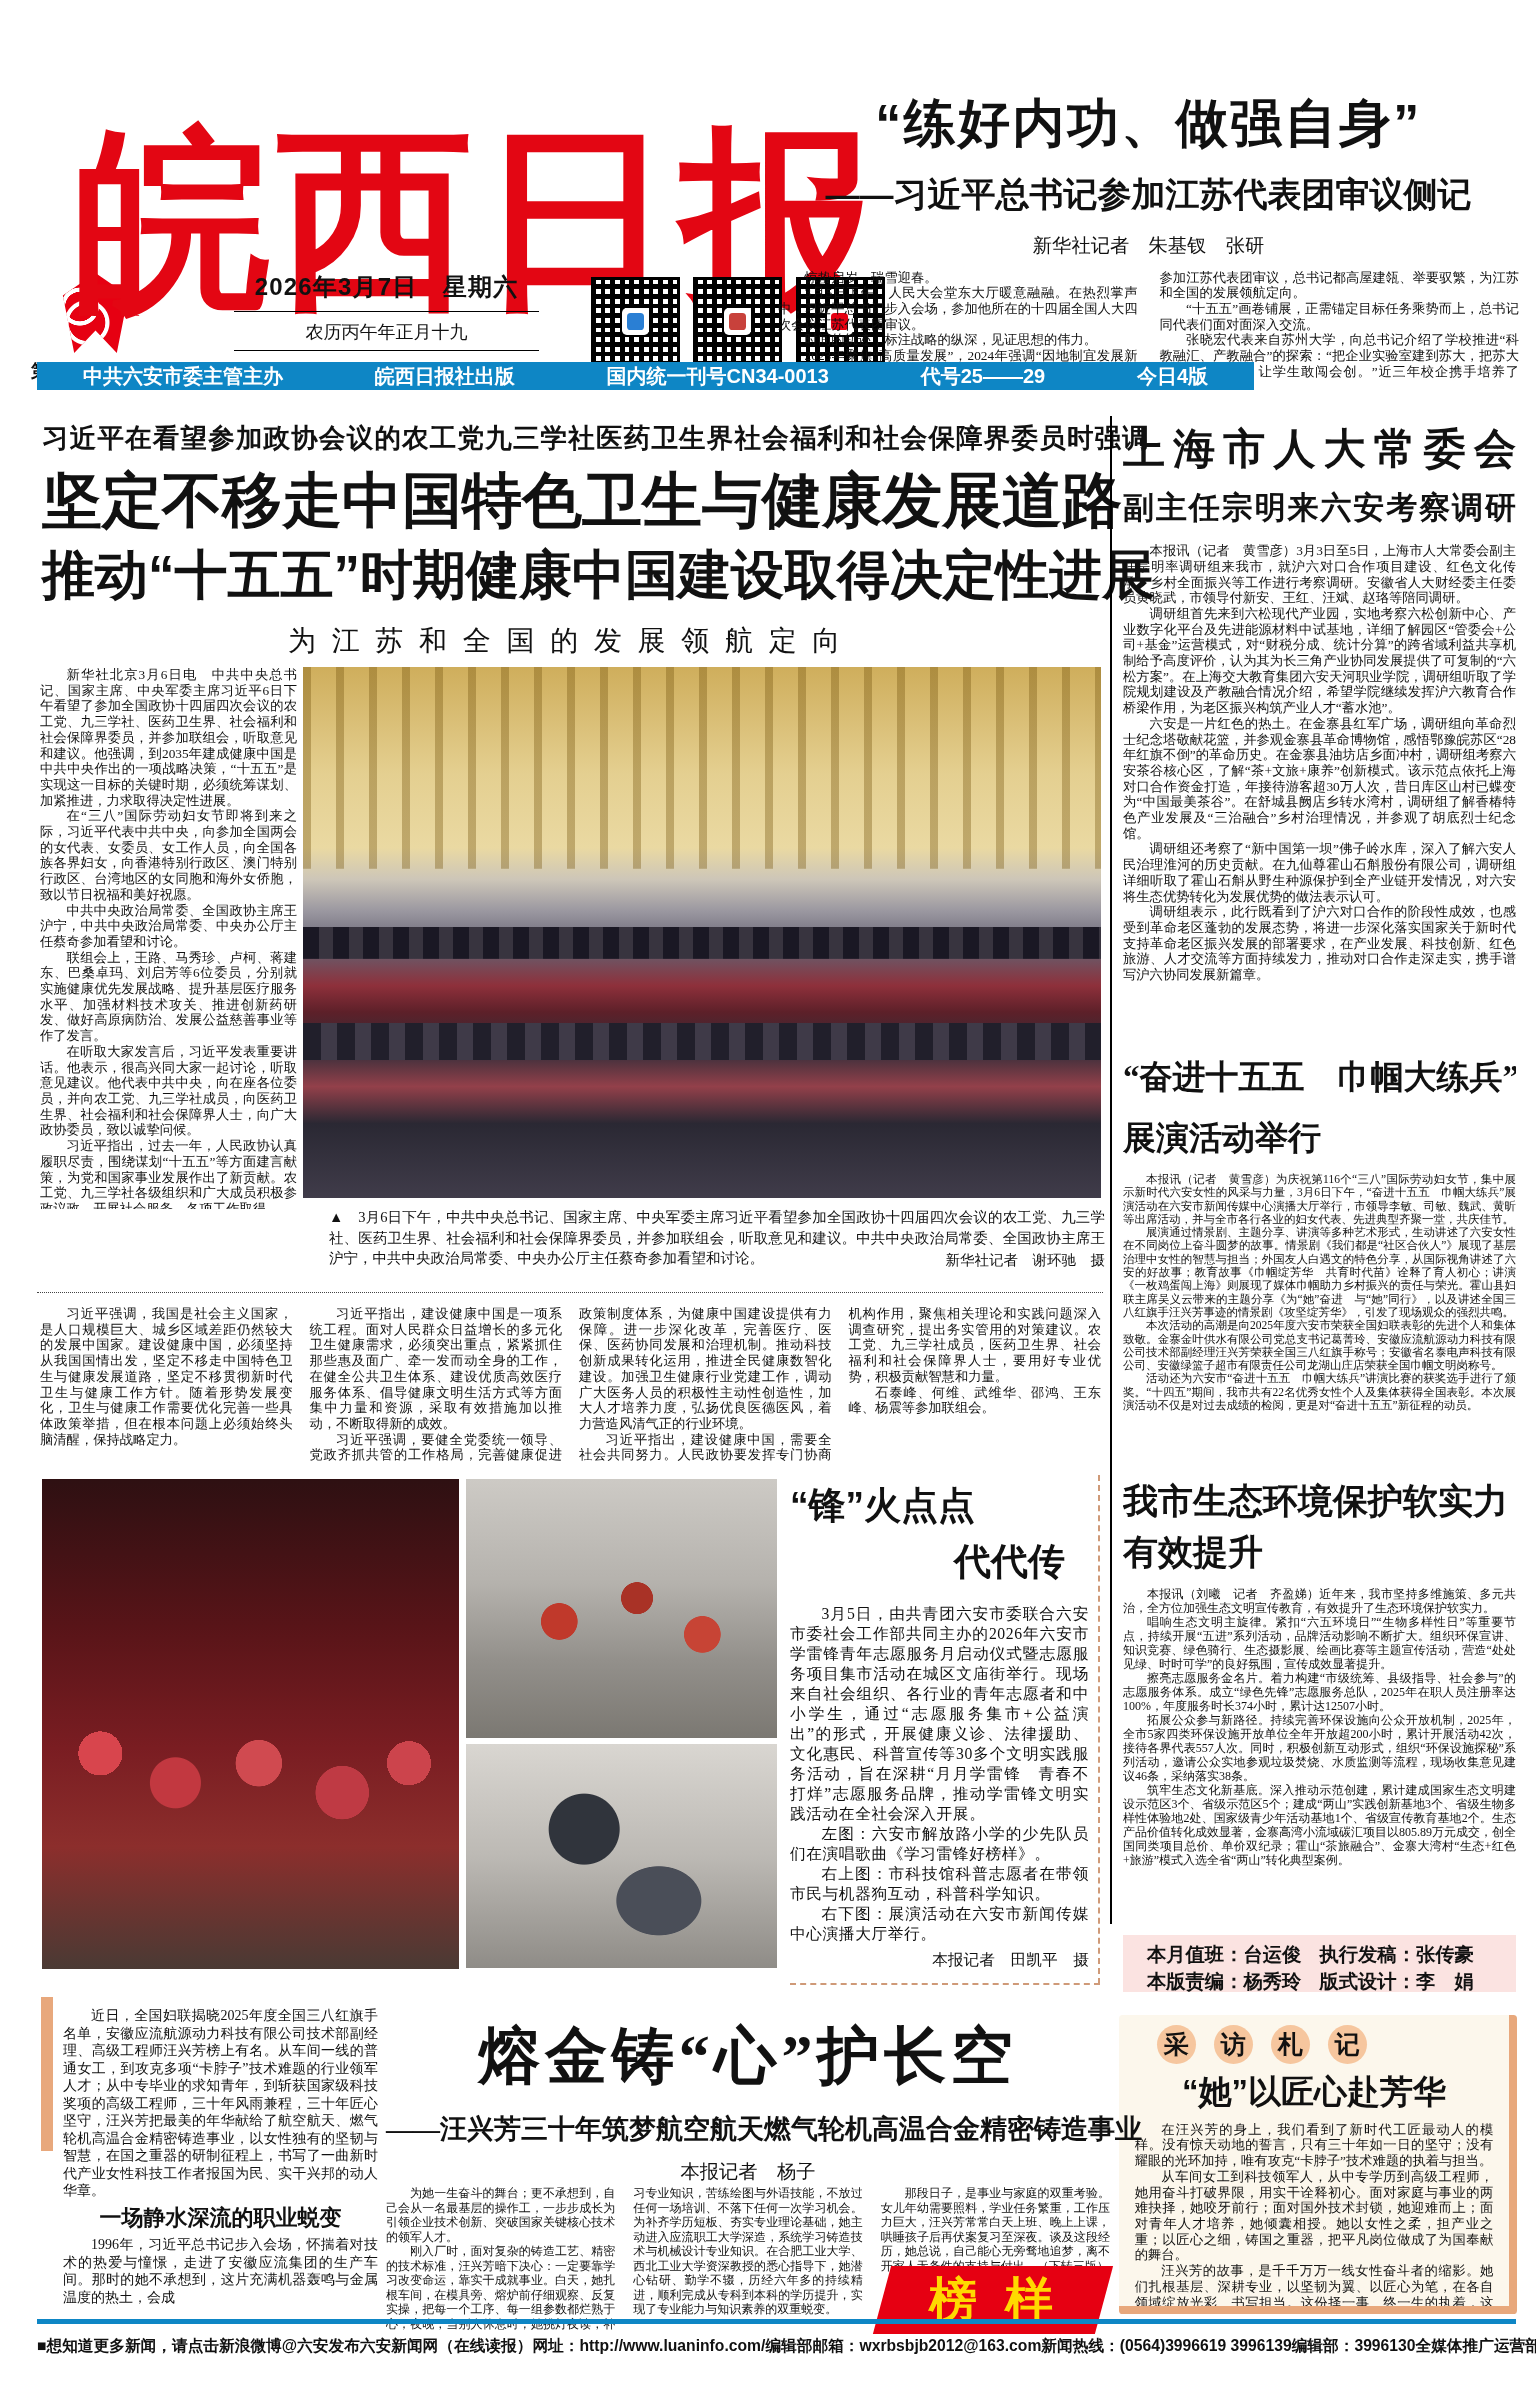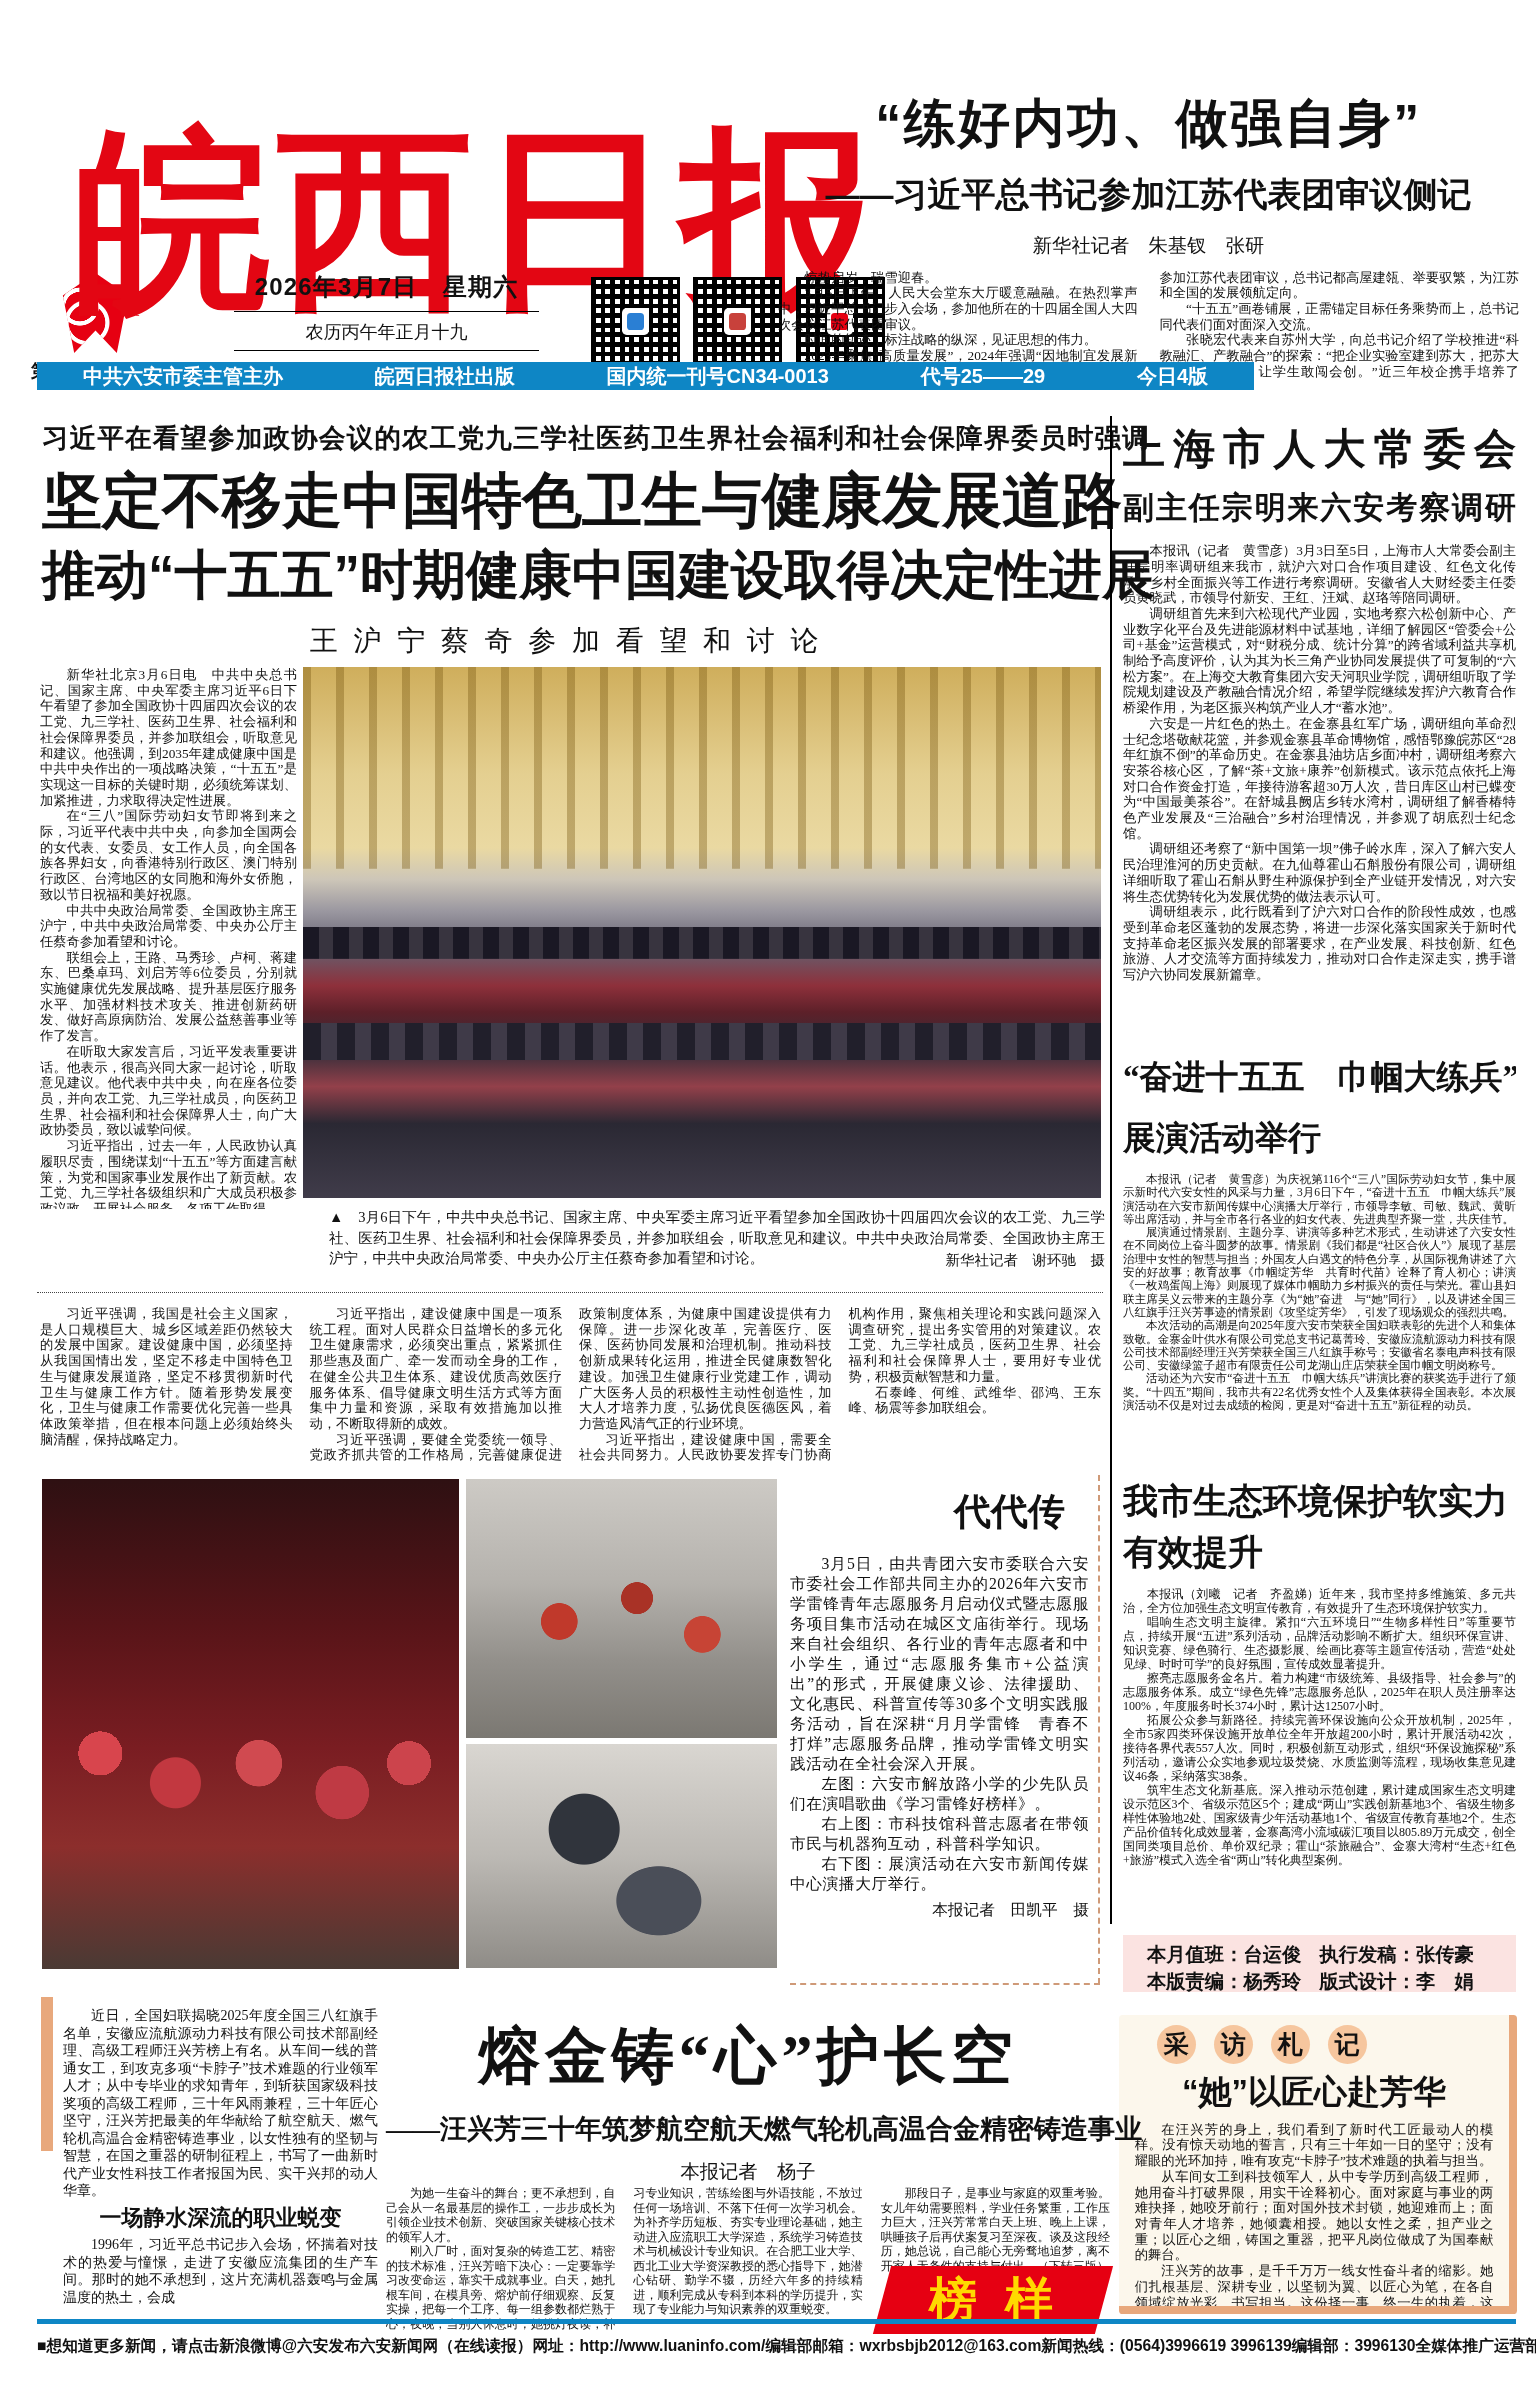--- a/index.html
+++ b/index.html
@@ -200,21 +200,21 @@
       <p>中共六安市委主管主办</p>
       <p>皖西日报社出版</p>
       <p>国内统一刊号CN34-0013</p>
       <p>代号25——29</p>
       <p>今日4版</p>
     </div>
 
   <div class="abs kicker sans">习近平在看望参加政协会议的农工党九三学社医药卫生界社会福利和社会保障界委员时强调</div>
   <div class="abs headline1 sans">坚定不移走中国特色卫生与健康发展道路</div>
   <div class="abs headline2 sans">推动“十五五”时期健康中国建设取得决定性进展</div>
-  <div class="abs deck serif">王沪宁蔡奇参加看望和讨论</div>
+  <div class="abs deck serif">为江苏和全国的发展领航定向</div>
 
   <div class="abs lead-left serif body-text">
       <p>新华社北京3月6日电　中共中央总书记、国家主席、中央军委主席习近平6日下午看望了参加全国政协十四届四次会议的农工党、九三学社、医药卫生界、社会福利和社会保障界委员，并参加联组会，听取意见和建议。他强调，到2035年建成健康中国是中共中央作出的一项战略决策，“十五五”是实现这一目标的关键时期，必须统筹谋划、加紧推进，力求取得决定性进展。</p>
       <p>在“三八”国际劳动妇女节即将到来之际，习近平代表中共中央，向参加全国两会的女代表、女委员、女工作人员，向全国各族各界妇女，向香港特别行政区、澳门特别行政区、台湾地区的女同胞和海外女侨胞，致以节日祝福和美好祝愿。</p>
       <p>中共中央政治局常委、全国政协主席王沪宁，中共中央政治局常委、中央办公厅主任蔡奇参加看望和讨论。</p>
       <p>联组会上，王路、马秀珍、卢柯、蒋建东、巴桑卓玛、刘启芳等6位委员，分别就实施健康优先发展战略、提升基层医疗服务水平、加强材料技术攻关、推进创新药研发、做好高原病防治、发展公益慈善事业等作了发言。</p>
       <p>在听取大家发言后，习近平发表重要讲话。他表示，很高兴同大家一起讨论，听取意见建议。他代表中共中央，向在座各位委员，并向农工党、九三学社成员，向医药卫生界、社会福利和社会保障界人士，向广大政协委员，致以诚挚问候。</p>
       <p>习近平指出，过去一年，人民政协认真履职尽责，围绕谋划“十五五”等方面建言献策，为党和国家事业发展作出了新贡献。农工党、九三学社各级组织和广大成员积极参政议政，开展社会服务，各项工作取得</p>
     </div>
   <div class="abs photo-main"></div>
@@ -288,20 +288,21 @@
         <p>从车间女工到科技领军人，从中专学历到高级工程师，她用奋斗打破界限，用实干诠释初心。面对家庭与事业的两难抉择，她咬牙前行；面对国外技术封锁，她迎难而上；面对青年人才培养，她倾囊相授。她以女性之柔，担产业之重；以匠心之细，铸国之重器，把平凡岗位做成了为国奉献的舞台。</p>
         <p>汪兴芳的故事，是千千万万一线女性奋斗者的缩影。她们扎根基层、深耕专业，以坚韧为翼、以匠心为笔，在各自领域绽放光彩、书写担当。这份择一事、终一生的执着，这份舍小家、为国家的情怀，正是新时代最珍贵的精神力量，也让我们看见，巾帼力量足以撑起中国制造的一片天。</p>
       </div>
   </div>
 
   <div class="abs photo-children"></div>
   <div class="abs photo-midtop"></div>
   <div class="abs photo-midbottom"></div>
 
   <div class="abs fenghuo">
+    <div class="fh-t1 sans">“锋”火点点</div>
     <div class="fh-t2 sans">代代传</div>
     <div class="fh-body serif body-text">
         <p>3月5日，由共青团六安市委联合六安市委社会工作部共同主办的2026年六安市学雷锋青年志愿服务月启动仪式暨志愿服务项目集市活动在城区文庙街举行。现场来自社会组织、各行业的青年志愿者和中小学生，通过“志愿服务集市+公益演出”的形式，开展健康义诊、法律援助、文化惠民、科普宣传等30多个文明实践服务活动，旨在深耕“月月学雷锋　青春不打烊”志愿服务品牌，推动学雷锋文明实践活动在全社会深入开展。</p>
         <p>左图：六安市解放路小学的少先队员们在演唱歌曲《学习雷锋好榜样》。</p>
         <p>右上图：市科技馆科普志愿者在带领市民与机器狗互动，科普科学知识。</p>
         <p>右下图：展演活动在六安市新闻传媒中心演播大厅举行。</p>
       </div>
     <div class="fh-credit serif">本报记者　田凯平　摄</div>
   </div>
   <div class="abs fh-dash-v"></div>

